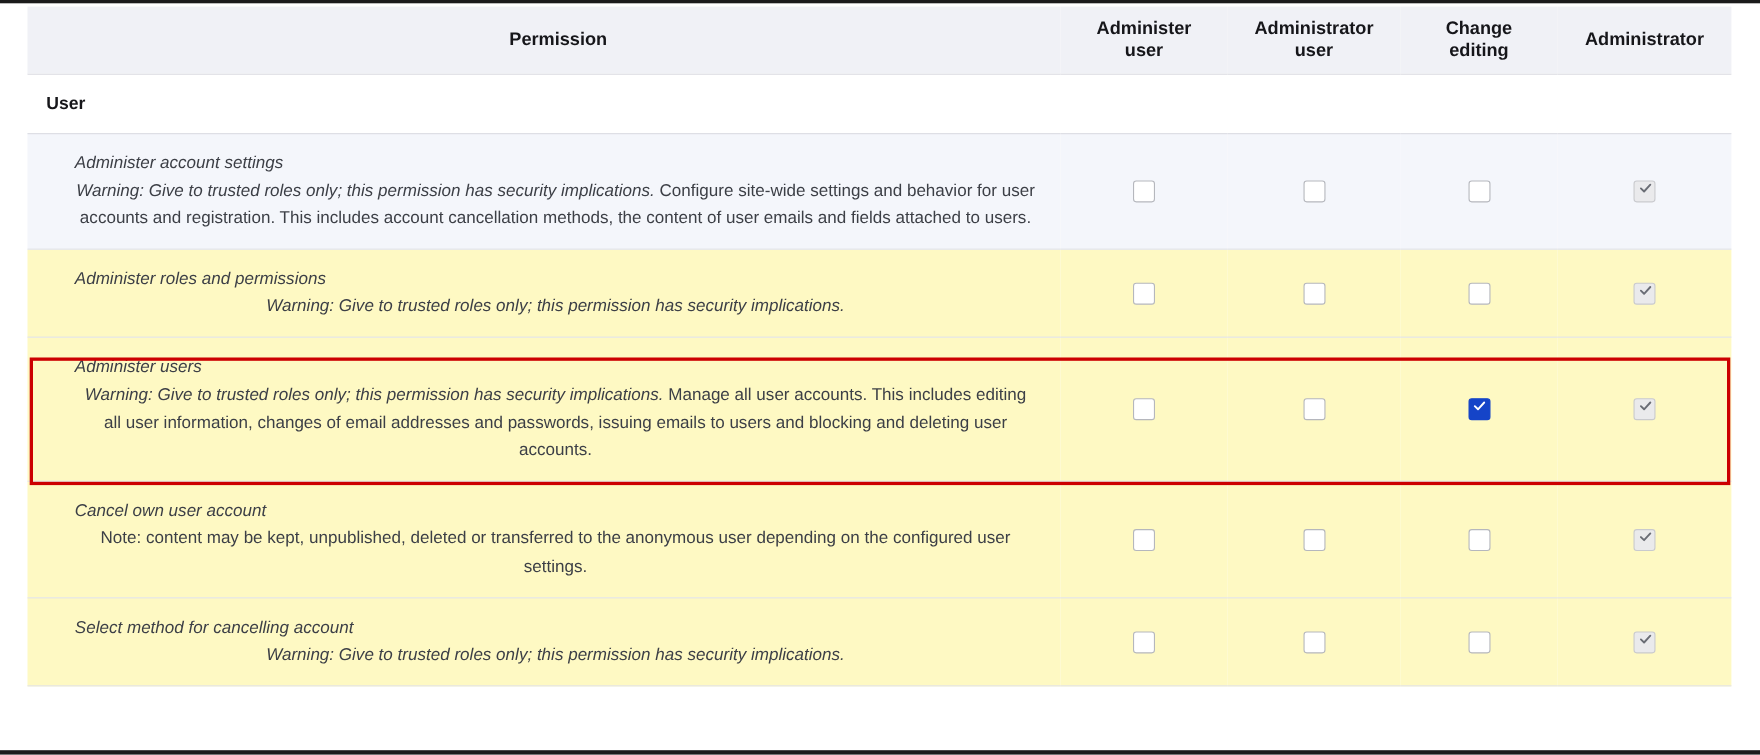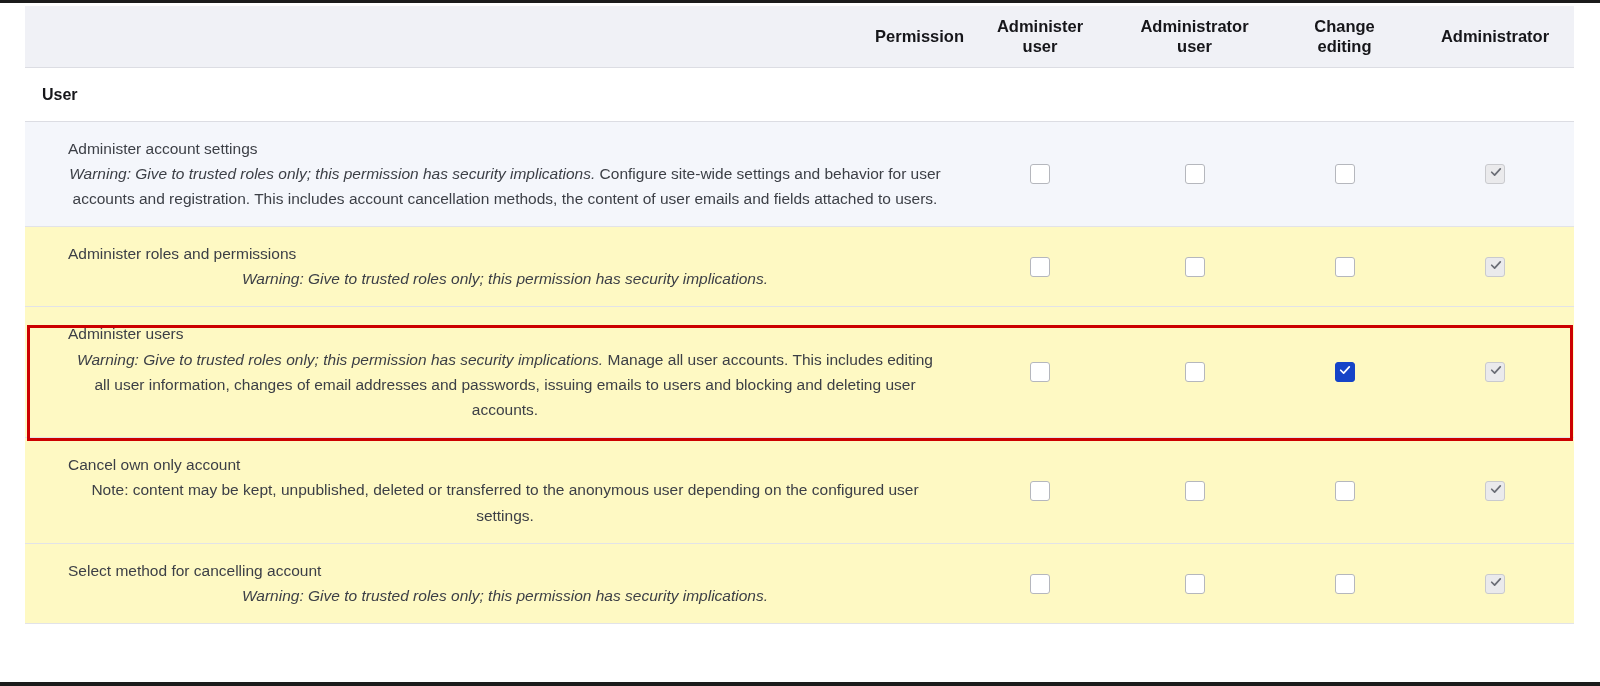--- a/index.html
+++ b/index.html
@@ -43,21 +43,21 @@
   }
   thead th {
     font-size: 16.5px;
     font-weight: bold;
     color: #16161a;
     padding: 0;
     border-bottom: 1px solid #dcdde3;
     vertical-align: middle;
   }
   th.col-permission {
-    text-align: right;
+    text-align: center;
     padding-left: 26px;
     height: 61px;
   }
   th.col-role {
     text-align: center;
     height: 61px;
     line-height: 1.25;
   }
 
   
@@ -94,20 +94,21 @@
   }
   tr.perm-row td.check-cell {
     text-align: center;
     padding: 0;
   }
 
   .perm-title {
     font-size: 15.5px;
     color: #3c3f46;
     line-height: 1.62;
+    font-style: italic;
   }
   .perm-desc {
     font-size: 15.5px;
     color: #3c3f46;
     line-height: 1.63;
     text-align: center;
   }
   .perm-desc .warn {
     font-style: italic;
   }
@@ -230,21 +231,21 @@
             <td class="check-cell"><span class="cb unchecked"></span></td>
             <td class="check-cell"><span class="cb checked"><span class="tick"><svg viewBox="0 0 14 14" width="12" height="12" fill="none">
                     <path d="M2 7.3 L5.4 10.6 L12 3.4" stroke-width="2" stroke-linecap="round" stroke-linejoin="round"></path>
                   </svg></span></span></td>
             <td class="check-cell"><span class="cb disabled-checked"><span class="tick"><svg viewBox="0 0 14 14" width="12" height="12" fill="none">
                     <path d="M2 7.3 L5.4 10.6 L12 3.4" stroke-width="2" stroke-linecap="round" stroke-linejoin="round"></path>
                   </svg></span></span></td>
           </tr>
           <tr class="perm-row">
             <td class="desc-cell">
-              <div class="perm-title">Cancel own only account</div>
+              <div class="perm-title">Cancel own user account</div>
               <div class="perm-desc"><span>Note: content may be kept, unpublished, deleted or transferred to the anonymous user depending on the configured user settings.</span></div>
             </td>
             <td class="check-cell"><span class="cb unchecked"></span></td>
             <td class="check-cell"><span class="cb unchecked"></span></td>
             <td class="check-cell"><span class="cb unchecked"></span></td>
             <td class="check-cell"><span class="cb disabled-checked"><span class="tick"><svg viewBox="0 0 14 14" width="12" height="12" fill="none">
                     <path d="M2 7.3 L5.4 10.6 L12 3.4" stroke-width="2" stroke-linecap="round" stroke-linejoin="round"></path>
                   </svg></span></span></td>
           </tr>
           <tr class="perm-row">

